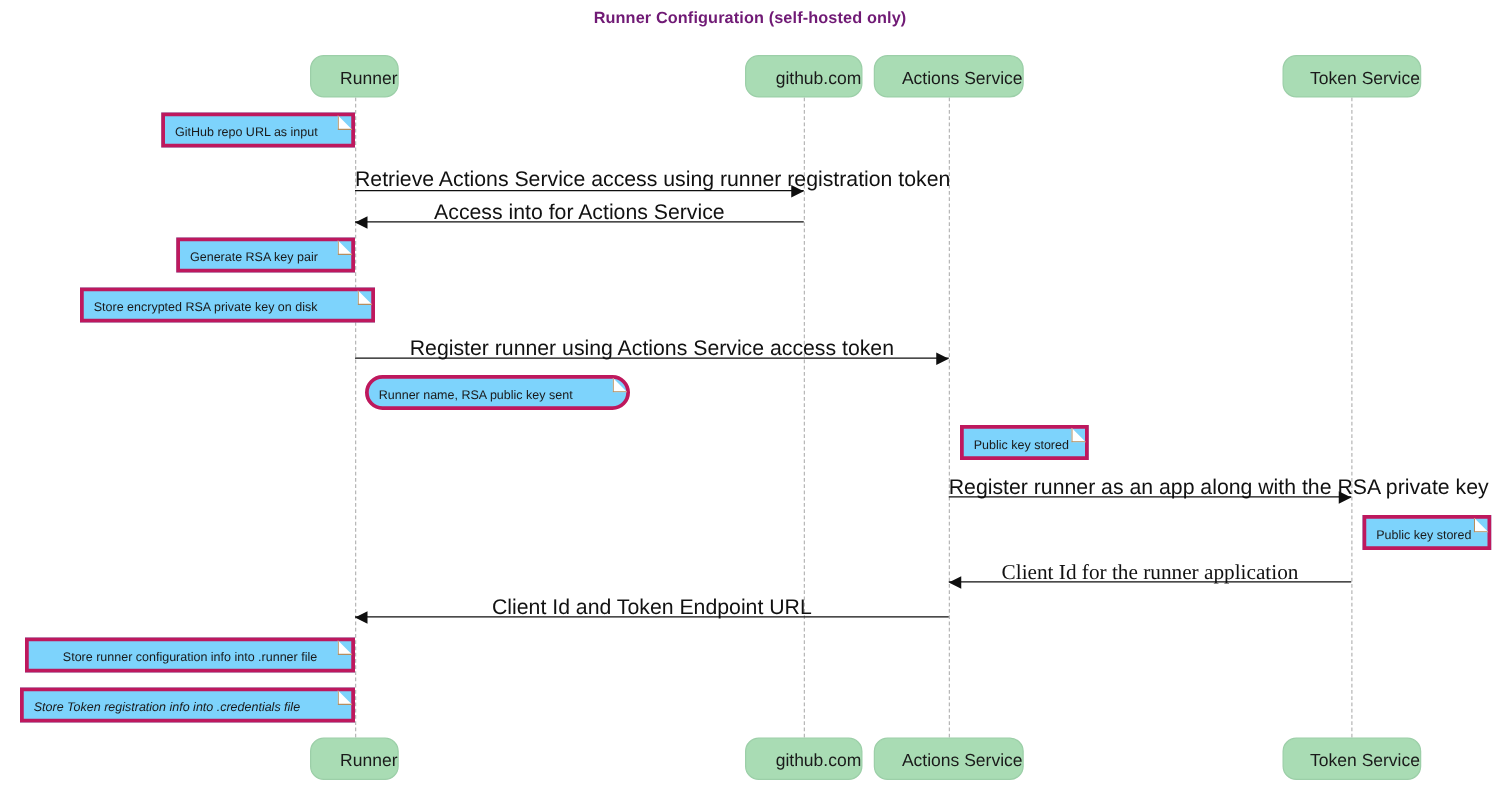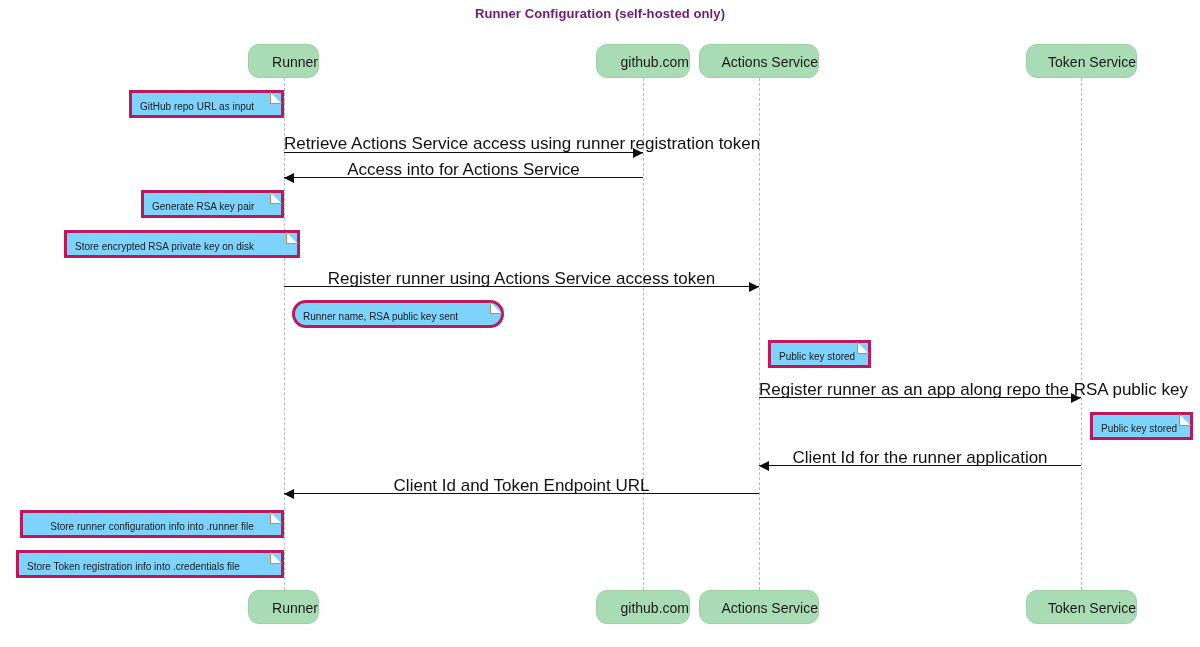--- a/index.html
+++ b/index.html
@@ -130,37 +130,37 @@
       <div class="arrowhead right" style="top: 147.7px; left: 633px;"></div>
       <div class="msg-label" style="left: 284px; width: 359px; top: 134px;">Retrieve Actions Service access using runner registration token</div>
       <div class="msg" style="left: 284px; top: 177px; width: 359px;"></div>
       <div class="arrowhead left" style="top: 172.7px; left: 284px;"></div>
       <div class="msg-label" style="left: 284px; width: 359px; top: 160px;">Access into for Actions Service</div>
       <div class="msg" style="left: 284px; top: 286px; width: 475px;"></div>
       <div class="arrowhead right" style="top: 281.7px; left: 749px;"></div>
       <div class="msg-label" style="left: 284px; width: 475px; top: 269px;">Register runner using Actions Service access token</div>
       <div class="msg" style="left: 759px; top: 397px; width: 322px;"></div>
       <div class="arrowhead right" style="top: 392.7px; left: 1071px;"></div>
-      <div class="msg-label" style="left: 759px; width: 322px; top: 380px;">Register runner as an app along repo the RSA public key</div>
+      <div class="msg-label" style="left: 759px; width: 322px; top: 380px;">Register runner as an app along with the RSA private key</div>
       <div class="msg" style="left: 759px; top: 465px; width: 322px;"></div>
       <div class="arrowhead left" style="top: 460.7px; left: 759px;"></div>
-      <div class="msg-label" style="left: 759px; width: 322px; top: 448px;">Client Id for the runner application</div>
+      <div class="msg-label" style="left: 759px; width: 322px; top: 448px; font-family: Liberation Serif, serif;">Client Id for the runner application</div>
       <div class="msg" style="left: 284px; top: 493px; width: 475px;"></div>
       <div class="arrowhead left" style="top: 488.7px; left: 284px;"></div>
       <div class="msg-label" style="left: 284px; width: 475px; top: 476px;">Client Id and Token Endpoint URL</div>
     </div>
   <div id="notes-layer">
       <div class="note" style="left: 129px; top: 90px; width: 155px;"><span>GitHub repo URL as input</span></div>
       <div class="note" style="left: 141px; top: 190px; width: 143px;"><span>Generate RSA key pair</span></div>
       <div class="note" style="left: 48px; top: 230px; width: 236px; margin-left: 16px;"><span>Store encrypted RSA private key on disk</span></div>
       <div class="note" style="left: 292px; top: 300px; width: 212px; border-radius: 14px;"><span>Runner name, RSA public key sent</span></div>
       <div class="note" style="left: 768px; top: 340px; width: 103px;"><span>Public key stored</span></div>
       <div class="note" style="left: 1090px; top: 412px; width: 103px;"><span>Public key stored</span></div>
       <div class="note" style="left: 20px; top: 510px; width: 264px; text-align: center;"><span>Store runner configuration info into .runner file</span></div>
-      <div class="note" style="left: 16px; top: 550px; width: 268px;"><span>Store Token registration info into .credentials file</span></div>
+      <div class="note" style="left: 16px; top: 550px; width: 268px; font-style: italic;"><span>Store Token registration info into .credentials file</span></div>
     </div>
   <div id="participants-top">
       <div class="participant" style="left: 248px; top: 44px; width: 71px;"><span>Runner</span></div>
       <div class="participant" style="left: 596px; top: 44px; width: 94px;"><span>github.com</span></div>
       <div class="participant" style="left: 699px; top: 44px; width: 120px;"><span>Actions Service</span></div>
       <div class="participant" style="left: 1026px; top: 44px; width: 111px;"><span>Token Service</span></div>
     </div>
   <div id="participants-bottom">
       <div class="participant" style="left: 248px; top: 590px; width: 71px;"><span>Runner</span></div>
       <div class="participant" style="left: 596px; top: 590px; width: 94px;"><span>github.com</span></div>

